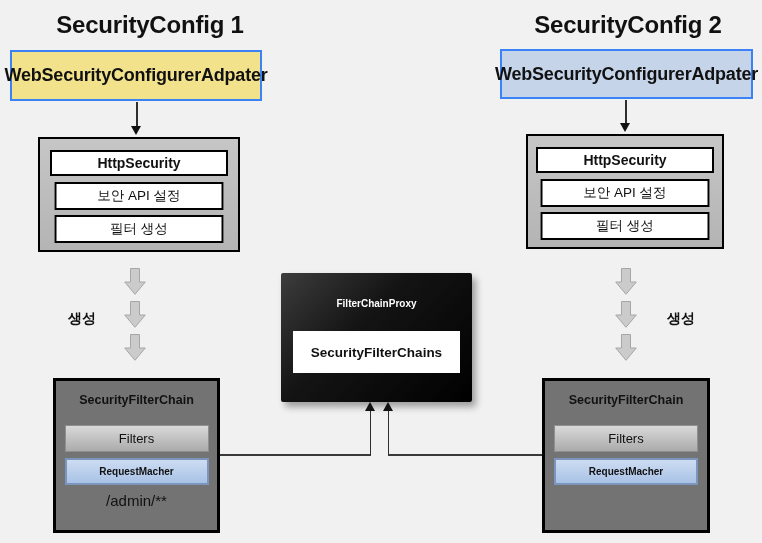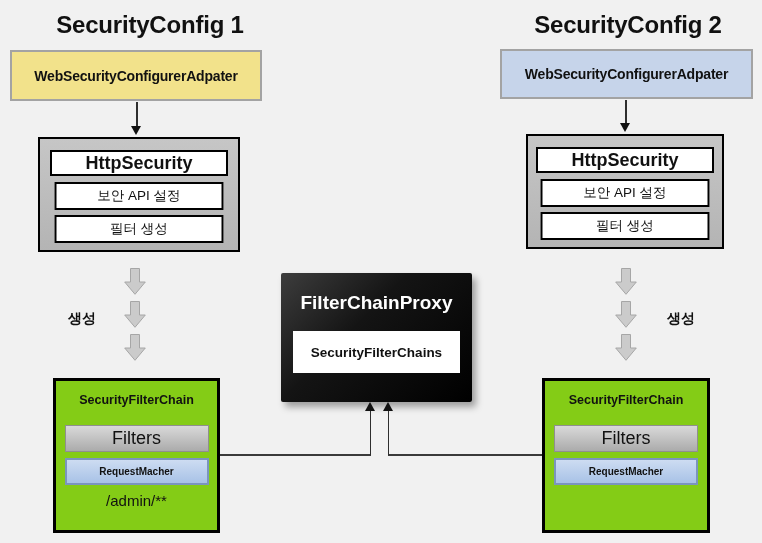--- a/index.html
+++ b/index.html
@@ -5,38 +5,38 @@
   html,body{margin:0;padding:0;background:#e4e4e4;}
   .canvas{
     position:relative;width:762px;height:543px;background:#f1f1f1;
     font-family:"Liberation Sans", sans-serif;color:#111;overflow:hidden;
   }
   .abs{position:absolute;box-sizing:border-box;}
   .center-flex{display:flex;align-items:center;justify-content:center;text-align:center;}
 
   .col-title{font-weight:bold;font-size:24px;letter-spacing:-0.2px;}
 
-  .adapter{border:2px solid #a3a3a3;font-weight:bold;font-size:14px;letter-spacing:-0.2px;}
+  .adapter{border:2px solid #3b82f6;font-weight:bold;font-size:18px;letter-spacing:-0.2px;}
   .adapter-yellow{background:#f2e28b;}
   .adapter-blue{background:#c6d4ea;}
 
   .gray-container{background:linear-gradient(180deg,#c6c6c6,#b4b4b4);border:2px solid #000;}
   .white-row{background:#fff;border:2px solid #000;font-size:13.5px;}
-  .white-row.bold{font-weight:bold;font-size:18px;}
+  .white-row.bold{font-weight:bold;font-size:14px;}
 
-  .chain-box{background:#84cc16;border:3px solid #000;padding-left:24px;}
+  .chain-box{background:#737373;border:3px solid #000;padding-left:24px;}
   .chain-title{font-weight:bold;font-size:12.5px;}
   .chain-row{left:50%;transform:translateX(-50%);width:144px;height:27px;}
-  .filters-row{background:linear-gradient(180deg,#d9d9d9,#ababab);border:1px solid #8f8f8f;font-size:18px;}
+  .filters-row{background:linear-gradient(180deg,#d9d9d9,#ababab);border:1px solid #8f8f8f;font-size:13px;}
   .matcher-row{background:linear-gradient(180deg,#cddcf2,#a8c2e6);border:2px solid #7b95bd;font-weight:bold;font-size:10px;}
   .pattern-label{font-weight:normal;font-size:15px;}
 
   .proxy-box{background:linear-gradient(135deg,#3d3d3d 0%,#141414 40%,#000 100%);
              border-radius:2px;box-shadow:4px 5px 7px rgba(0,0,0,0.35);}
-  .proxy-title{color:#fff;font-weight:bold;font-size:19px;}
+  .proxy-title{color:#fff;font-weight:bold;font-size:10px;}
   .proxy-inner{background:#fff;font-weight:bold;font-size:13.5px;}
 
   .vline{width:1.5px;background:#2e2e2e;}
   .hline{height:1.5px;background:#3a3a3a;}
   .head-down{width:0;height:0;border-left:5.5px solid transparent;border-right:5.5px solid transparent;border-top:9px solid #111;}
   .head-up{width:0;height:0;border-left:5.5px solid transparent;border-right:5.5px solid transparent;border-bottom:9px solid #111;}
 
   .block-arrow svg{display:block;}
   .create-label{font-weight:bold;font-size:14px;margin-top:10px;}
 </style>

